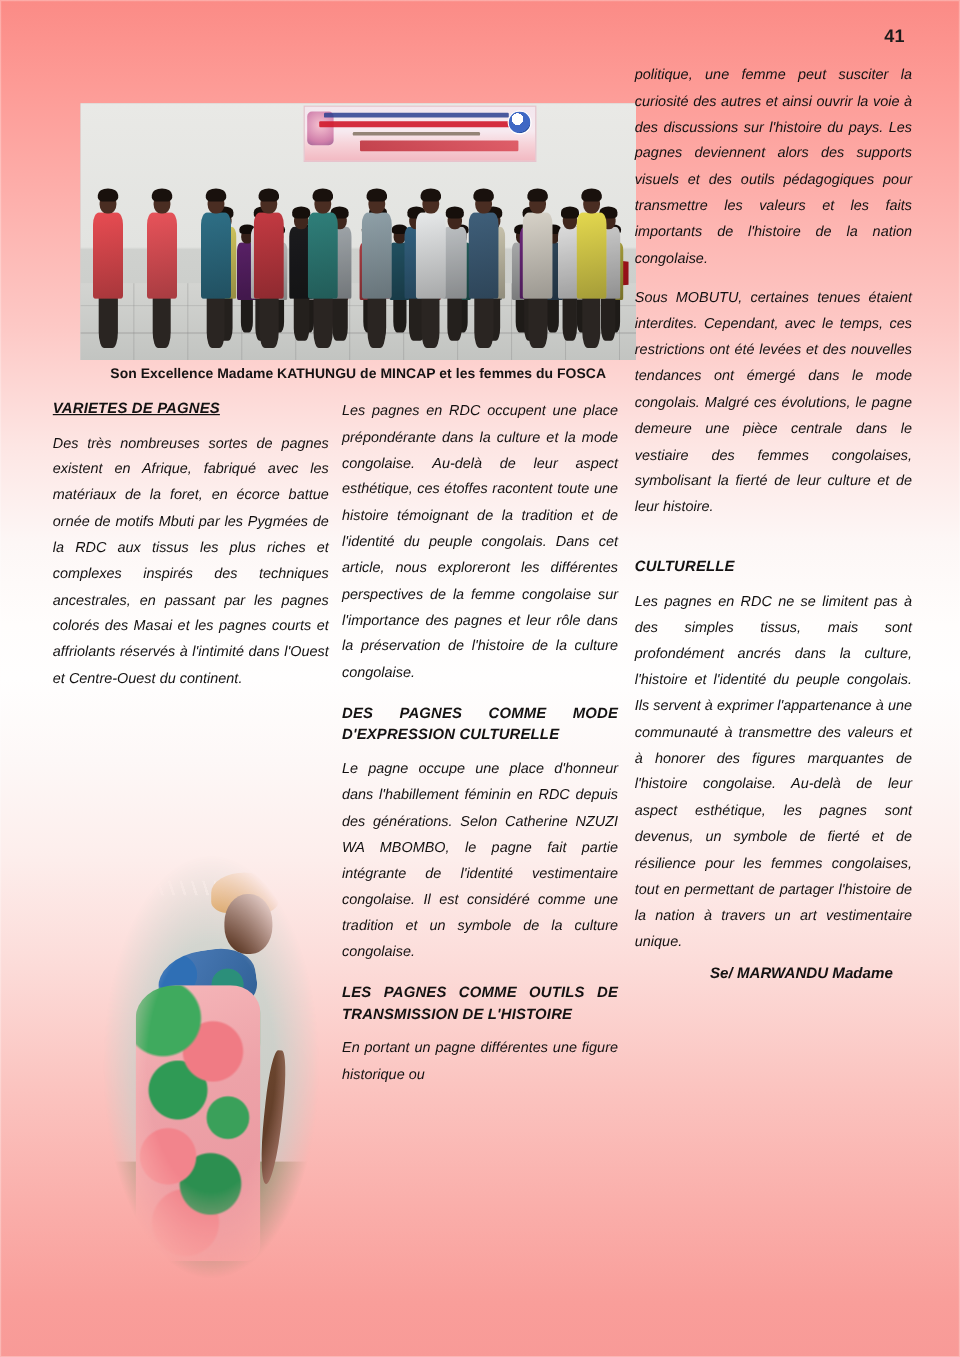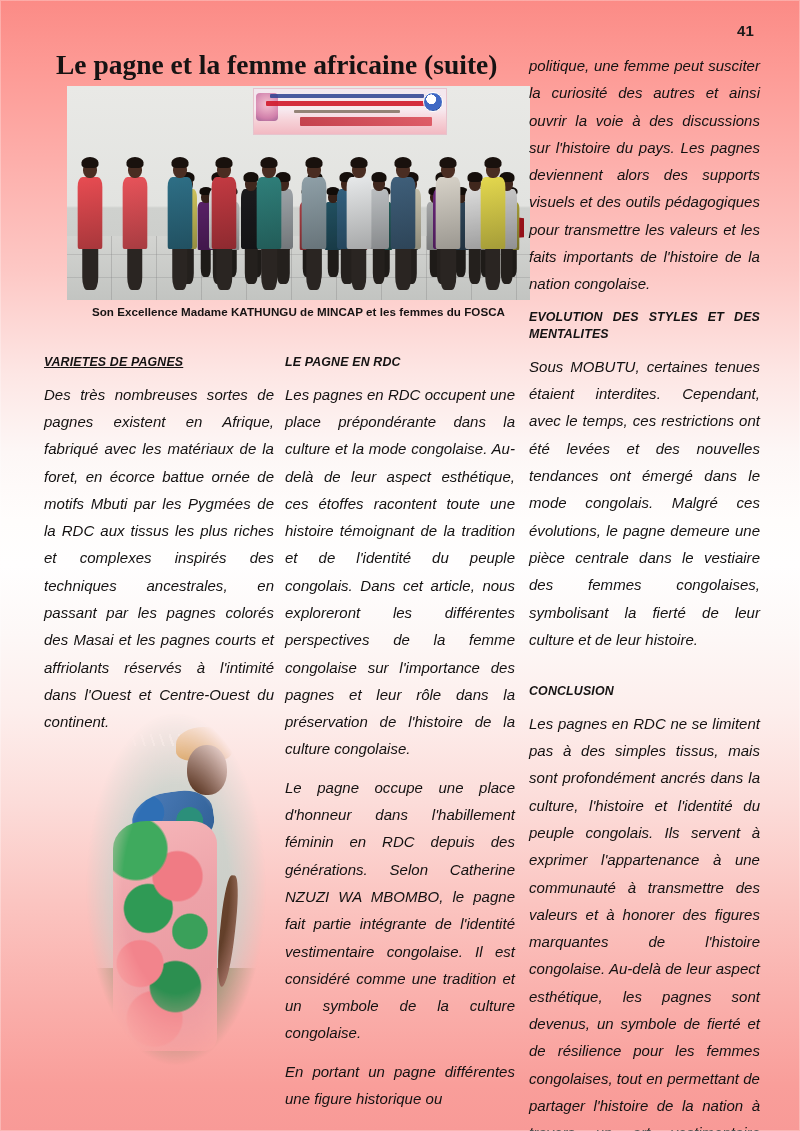--- a/index.html
+++ b/index.html
@@ -171,21 +171,21 @@
     text-align: center;
     font-size: 11.6px;
     font-weight: bold;
     color: #161313;
     letter-spacing: .05px;
   }
 
   
   .col {
     position: absolute;
-    top: 354px;
+    top: 332px;
   }
   .col-left   { left: 44px;  width: 230px; }
   .col-mid    { left: 285px; width: 230px; }
   .col-right  { left: 529px; width: 231px; top: 52px; }
 
   h2.section-head {
     font-size: 12.4px;
     font-weight: bold;
     font-style: italic;
     color: #141212;
@@ -201,21 +201,21 @@
     font-size: 12.6px;
     font-style: italic;
     color: #141212;
     line-height: 1.45;
     margin-bottom: 8px;
     font-weight: normal;
   }
   h3.sub-head b { font-weight: bold; }
 
   p.body-text {
-    font-size: 15px;
+    font-size: 12px;
     font-style: italic;
     color: #131111;
     line-height: 1.82;
     text-align: justify;
     text-align-last: left;
     margin-bottom: 11px;
     letter-spacing: .02px;
   }
   p.body-text.tight { margin-bottom: 8px; }
   p.body-text.gap-after { margin-bottom: 30px; }
@@ -311,21 +311,20 @@
     opacity:.9;
   }
 </style>
 </head>
 <body>
 
 <div id="page">
 
   <div class="page-number">41</div>
 
-  <h1 class="article-title">Le pagne et la femme africaine (suite)</h1>
 
   <div class="photo-top">
     <div class="wall"></div>
     <div class="redcloth"></div>
 
     <div class="banner">
       <div class="decor"></div>
       <div class="bl1"></div>
       <div class="bl2"></div>
       <div class="bl3"></div>
@@ -555,33 +554,33 @@
       <div class="fence"></div>
       <div class="headwrap"></div>
       <div class="head"></div>
       <div class="scarf"></div>
       <div class="dress"></div>
       <div class="arm"></div>
     </div>
   </div>
 
   <div class="col col-mid">
-    <h2 class="section-head">LE PAGNE EN RDC</h2>
     <p class="body-text">Les pagnes en RDC occupent une place prépondérante dans la culture et la mode congolaise. Au-delà de leur aspect esthétique, ces étoffes racontent toute une histoire témoignant de la tradition et de l'identité du peuple congolais. Dans cet article, nous exploreront les différentes perspectives de la femme congolaise sur l'importance des pagnes et leur rôle dans la préservation de l'histoire de la culture congolaise.</p>
 
+    <h2 class="section-head just spaced">DES PAGNES COMME MODE D'EXPRESSION CULTURELLE</h2>
     <p class="body-text">Le pagne occupe une place d'honneur dans l'habillement féminin en RDC depuis des générations. Selon Catherine NZUZI WA MBOMBO, le pagne fait partie intégrante de l'identité vestimentaire congolaise. Il est considéré comme une tradition et un symbole de la culture congolaise.</p>
 
+    <h2 class="section-head just spaced">LES PAGNES COMME OUTILS DE TRANSMISSION DE L'HISTOIRE</h2>
     <p class="body-text">En portant un pagne différentes une figure historique ou</p>
   </div>
 
   <div class="col col-right">
     <p class="body-text">politique, une femme peut susciter la curiosité des autres et ainsi ouvrir la voie à des discussions sur l'histoire du pays. Les pagnes deviennent alors des supports visuels et des outils pédagogiques pour transmettre les valeurs et les faits importants de l'histoire de la nation congolaise.</p>
 
-    <h2 class="section-head just">EVOLUTION DES STYLES ET DES MENTALITES</h2>
     <p class="body-text gap-after">Sous MOBUTU, certaines tenues étaient interdites. Cependant, avec le temps, ces restrictions ont été levées et des nouvelles tendances ont émergé dans le mode congolais. Malgré ces évolutions, le pagne demeure une pièce centrale dans le vestiaire des femmes congolaises, symbolisant la fierté de leur culture et de leur histoire.</p>
 
-    <h2 class="section-head">CONCLUSION</h2>
+    <h2 class="section-head">CULTURELLE</h2>
     <p class="body-text tight">Les pagnes en RDC ne se limitent pas à des simples tissus, mais sont profondément ancrés dans la culture, l'histoire et l'identité du peuple congolais. Ils servent à exprimer l'appartenance à une communauté à transmettre des valeurs et à honorer des figures marquantes de l'histoire congolaise. Au-delà de leur aspect esthétique, les pagnes sont devenus, un symbole de fierté et de résilience pour les femmes congolaises, tout en permettant de partager l'histoire de la nation à travers un art vestimentaire unique.</p>
 
     <div class="signature">Se/ MARWANDU Madame</div>
   </div>
 
 </div>
 
 </body></html>

